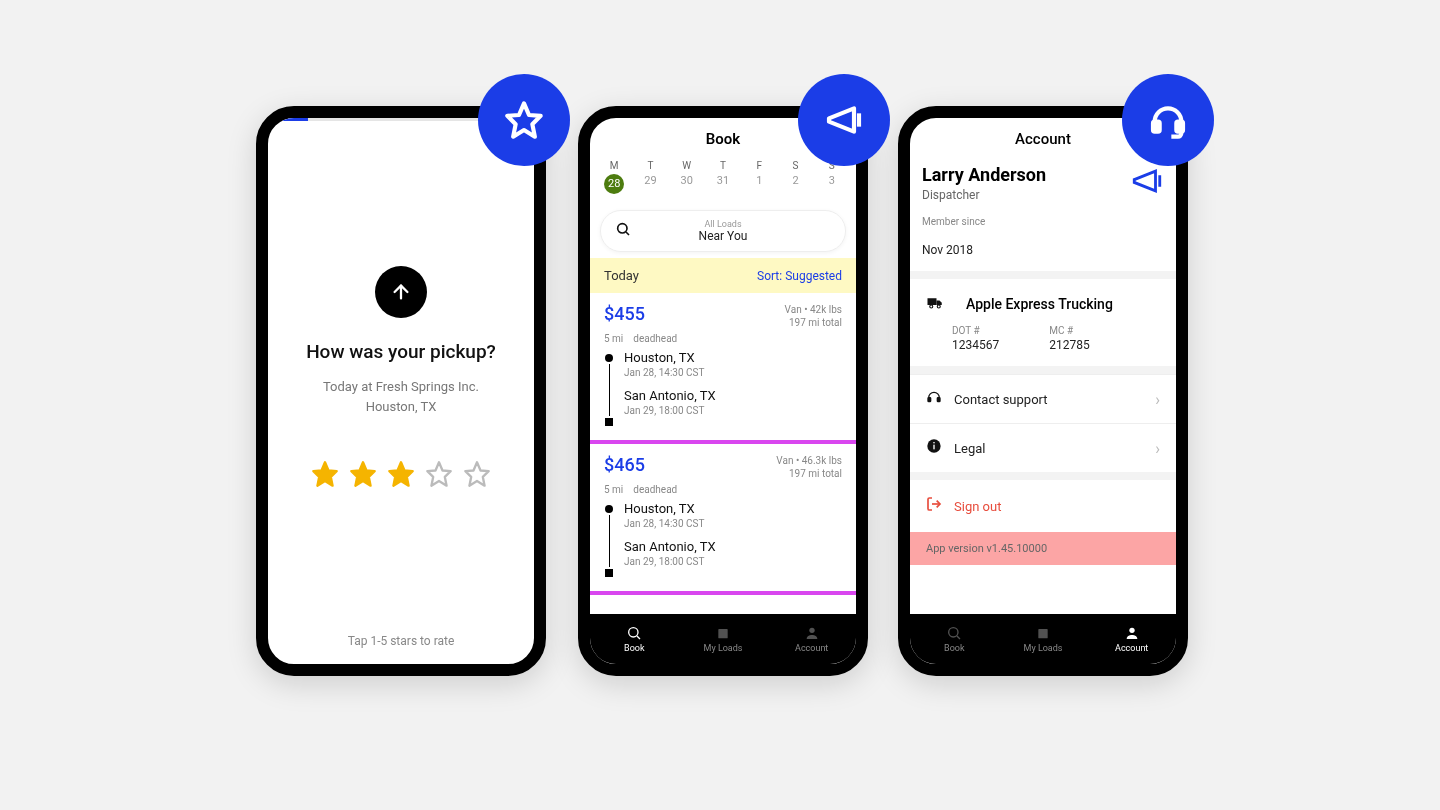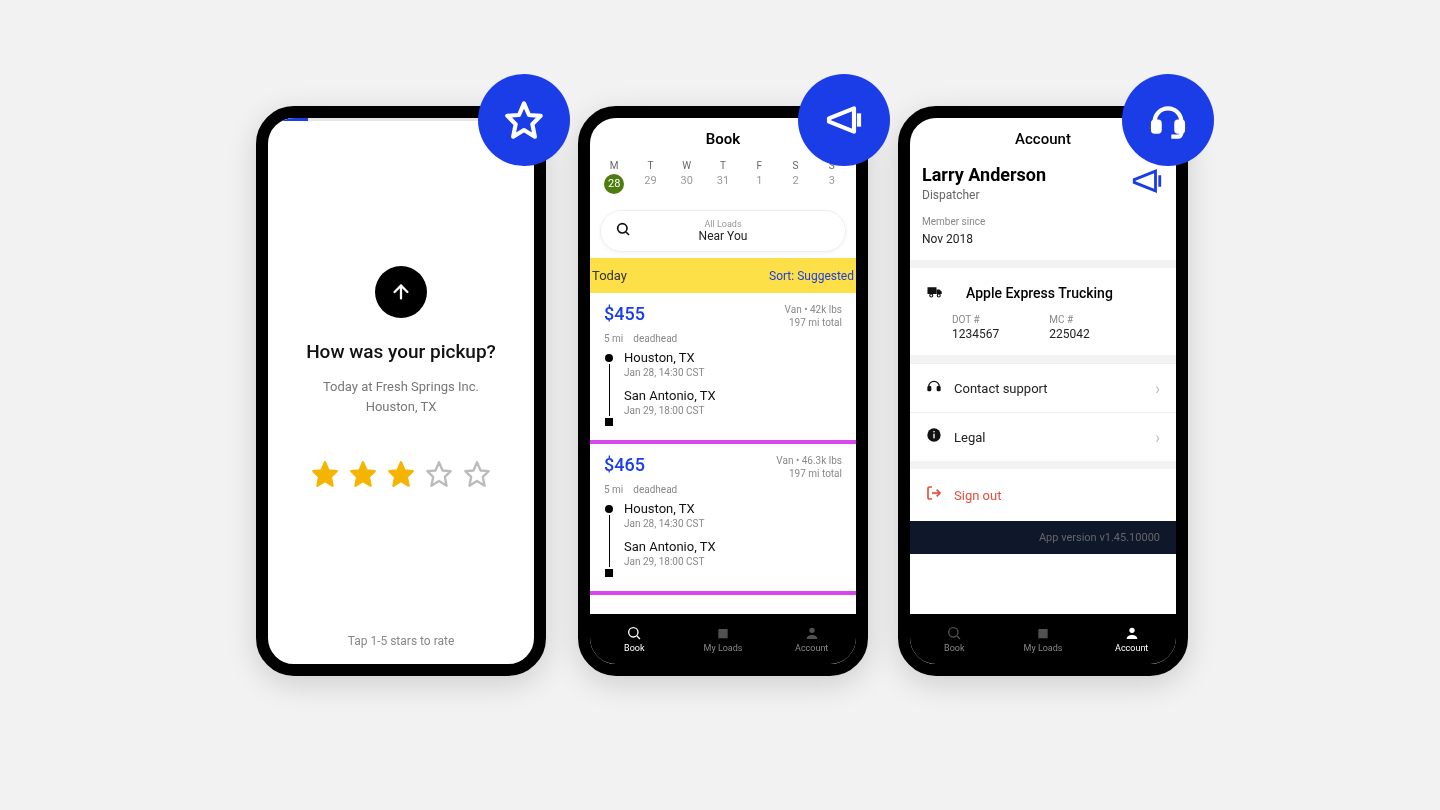--- a/index.html
+++ b/index.html
@@ -50,21 +50,21 @@
   .p2-week { display:flex; justify-content:space-around; padding: 4px 6px 10px; }
   .p2-day { text-align:center; width:28px; }
   .p2-day .lab { font-size:10px; color:#666; }
   .p2-day .num { font-size:11px; color:#999; margin-top:3px; }
   .p2-day.sel .num { background:#4d7c0f; color:#fff; border-radius:50%; width:20px; height:20px; line-height:20px; margin:3px auto 0; }
   .p2-search { margin:6px 10px; background:#fff; border:1px solid #eee; border-radius:22px; height:42px; display:flex; align-items:center; padding:0 14px; box-shadow:0 1px 4px rgba(0,0,0,0.05); position:relative; }
   .p2-search .ico { position:absolute; left:14px; }
   .p2-search .mid { flex:1; text-align:center; }
   .p2-search .s1 { font-size:9px; color:#999; }
   .p2-search .s2 { font-size:12px; color:#222; }
-  .p2-section { background:#fde047; padding:10px 2px; display:flex; justify-content:space-between; align-items:center; }
+  .p2-section { background:#fef9c3; padding:10px 14px; display:flex; justify-content:space-between; align-items:center; }
   .p2-section .t { font-size:13px; color:#333; }
   .p2-section .sort { font-size:12px; color:#1b3de7; }
   .load { padding: 10px 14px 14px; border-bottom:4px solid #d946ef; }
   .load-top { display:flex; justify-content:space-between; align-items:flex-start; }
   .price { font-size:18px; color:#1b3de7; font-weight:500; }
   .meta { text-align:right; font-size:10px; color:#888; line-height:1.3; }
   .dh { font-size:10px; color:#888; margin:4px 0 6px; display:flex; gap:10px; }
   .legs { display:flex; gap:10px; }
   .legline { width:10px; display:flex; flex-direction:column; align-items:center; padding-top:4px; }
   .dot { width:8px; height:8px; border-radius:50%; background:#000; }
@@ -80,35 +80,35 @@
   .tabbar .tab.active span { color:#fff; }
   .tabbar svg { opacity:0.6; }
   .tabbar .tab.active svg { opacity:1; }
 
   
   .p3-header { text-align:center; padding:12px 0 10px; font-size:15px; font-weight:500; }
   .p3-profile { padding: 6px 12px 14px; display:flex; justify-content:space-between; align-items:flex-start; }
   .p3-profile h2 { font-size:18px; font-weight:700; }
   .p3-profile .role { font-size:12px; color:#666; margin-top:3px; }
   .p3-profile .since-lab { font-size:10px; color:#888; margin-top:14px; }
-  .p3-profile .since-val { font-size:12px; color:#222; margin-top:5px; }
+  .p3-profile .since-val { font-size:12px; color:#222; margin-top:16px; }
   .p3-profile .illus { color:#1b3de7; }
   .p3-divider { height:8px; background:#f3f3f3; }
   .p3-company { padding:14px 16px; }
   .p3-company .row1 { display:flex; align-items:center; gap:22px; }
   .p3-company .name { font-size:14px; font-weight:500; }
   .p3-company .ids { display:flex; gap:50px; margin-top:10px; padding-left:26px; }
   .p3-company .idblk .lab { font-size:10px; color:#888; }
   .p3-company .idblk .val { font-size:12px; color:#222; margin-top:2px; }
   .p3-item { padding:14px 16px; display:flex; align-items:center; gap:12px; border-top:1px solid #eee; }
   .p3-item .txt { flex:1; font-size:13px; color:#222; }
   .p3-item .chev { color:#bbb; }
   .p3-signout { padding:16px; display:flex; align-items:center; gap:12px; color:#e74c3c; }
   .p3-signout .txt { font-size:13px; }
-  .p3-version { background:#0f172a; padding:10px 16px; font-size:11px; color:#666;text-align:right; }
+  .p3-version { background:#fca5a5; padding:10px 16px; font-size:11px; color:#666; }
 </style>
 </head>
 <body>
 
 <div class="stage">
 
   <div class="phone phone1">
     <div class="p1-progress">
         <div class="bar"></div>
       </div>
@@ -311,21 +311,21 @@
         </span>
         <span class="name">Apple Express Trucking</span>
       </div>
       <div class="ids">
         <div class="idblk">
           <div class="lab">DOT #</div>
           <div class="val">1234567</div>
         </div>
         <div class="idblk">
           <div class="lab">MC #</div>
-          <div class="val">225042</div>
+          <div class="val">212785</div>
         </div>
       </div>
     </div>
     <div class="p3-divider"></div>
     <div class="p3-item">
       <span>
         <svg width="16" height="16" viewBox="0 0 24 24" fill="none" stroke="#111" stroke-width="2">
             <path d="M4 13a8 8 0 0 1 16 0"></path>
             <rect x="3" y="13" width="4" height="6" rx="1" fill="#111"></rect>
             <rect x="17" y="13" width="4" height="6" rx="1" fill="#111"></rect>

